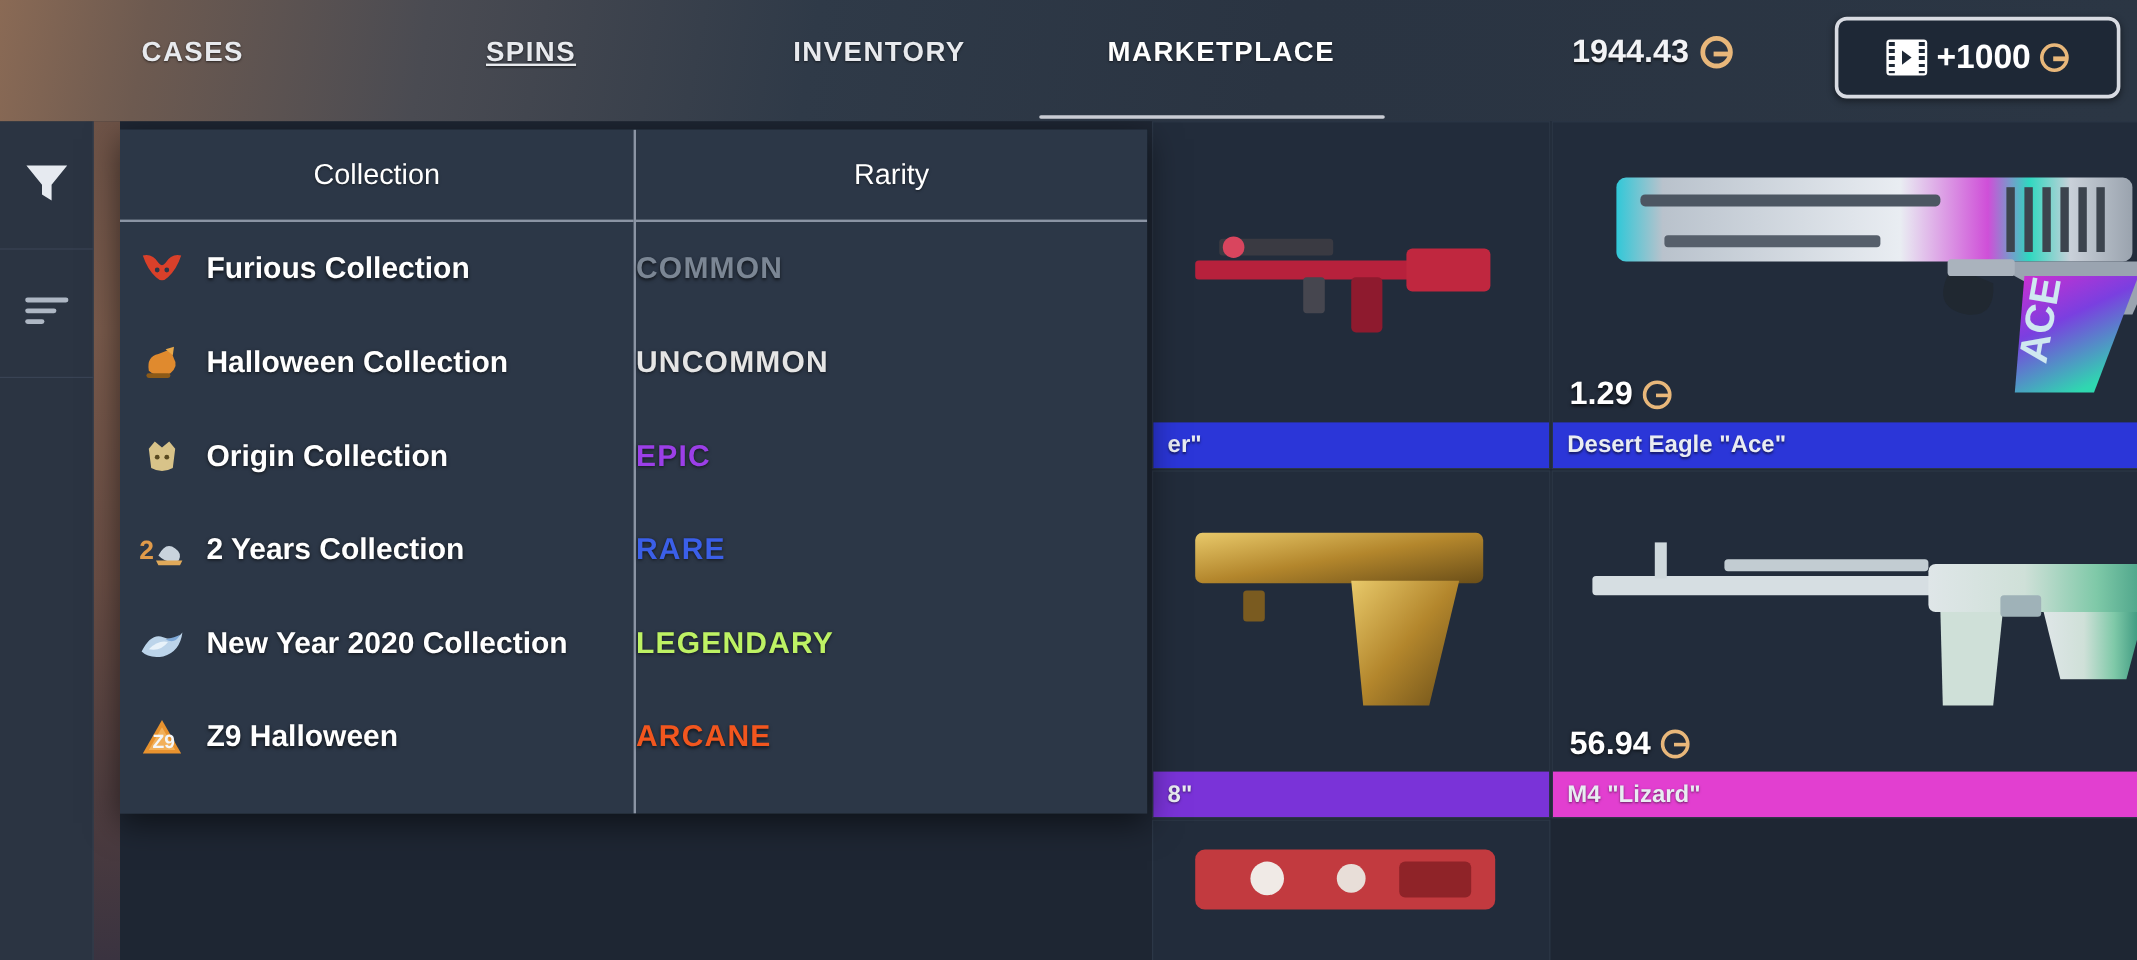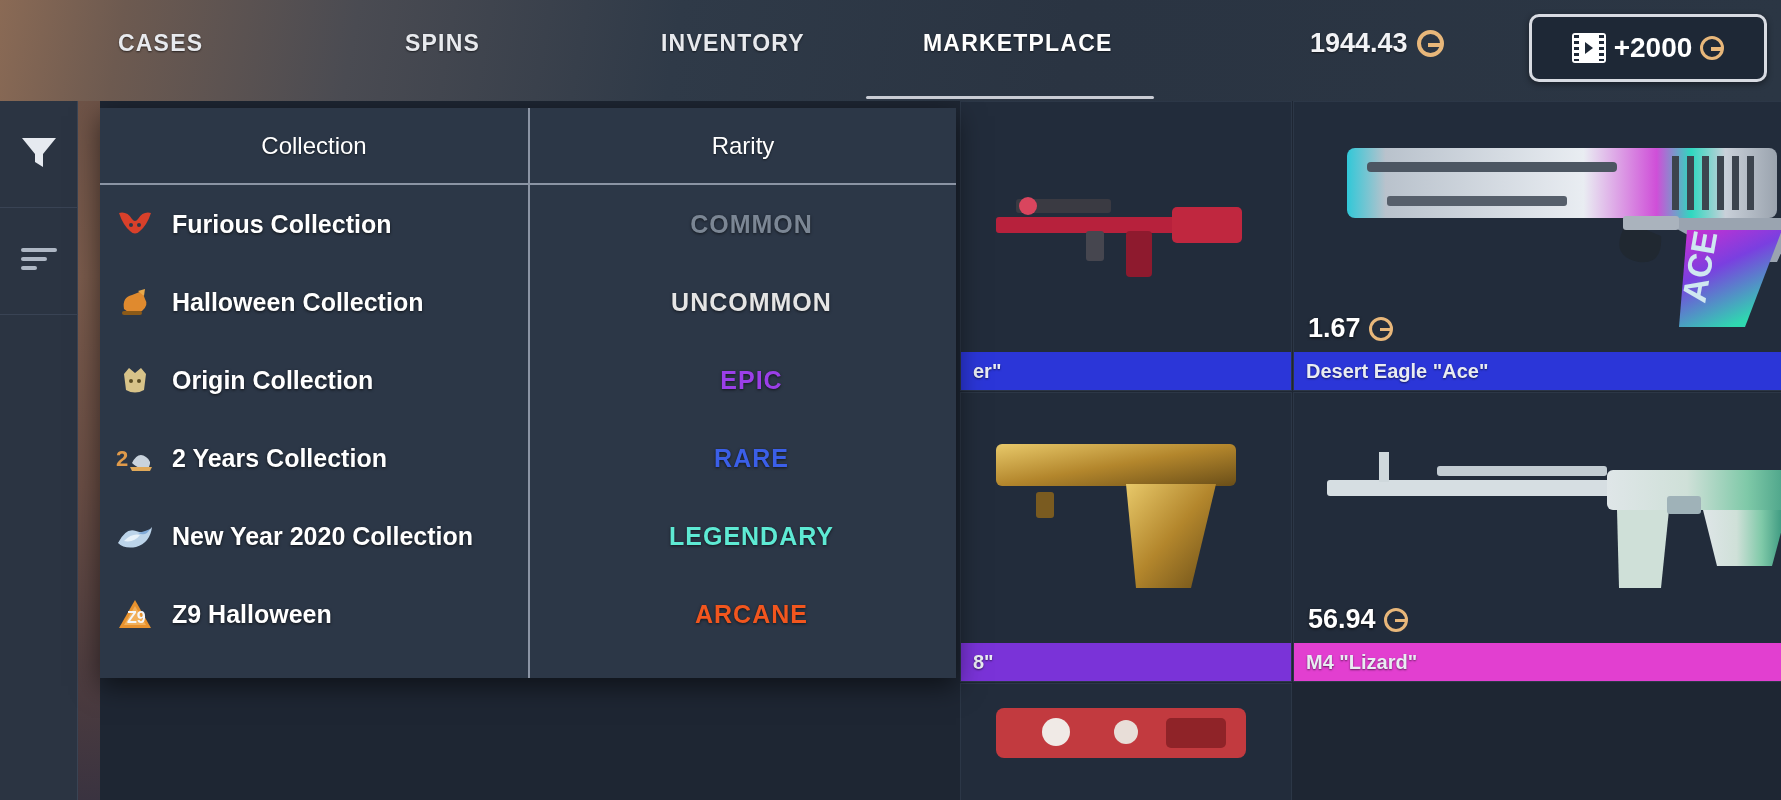--- a/index.html
+++ b/index.html
@@ -162,22 +162,20 @@
     font-size:28px; line-height:1;
   }
   .coll-label {
     color:#ffffff; font-size:25px; font-weight:bold;
     text-shadow:0 1px 3px rgba(0,0,0,.7);
     white-space:nowrap;
   }
 
   .rar-row {
     height:78px; display:flex; align-items:center;
-    padding-left:17px;
-    justify-content:center;
   }
   .rar-label {
     font-size:25px; font-weight:bold; letter-spacing:1px;
     text-shadow:0 1px 3px rgba(0,0,0,.6);
   }
 
   
   .panel-fade {
     position:absolute; left:0; right:0; bottom:0; height:8px;
     background:linear-gradient(180deg,rgba(44,55,71,0) 0%, rgba(44,55,71,1) 100%);
@@ -239,21 +237,21 @@
               <rect x="420" y="44" width="7" height="54"></rect>
           </g>
           <path d="M330 106 L470 106 L450 150 L410 150 Z" fill="#9aa4b0"></path>
           <path d="M360 118 L455 118 L418 215 L352 215 Z" fill="url(#deGrip)"></path>
           <text x="378" y="192" font-family="Liberation Sans, sans-serif" font-size="34" font-weight="bold" fill="#cfe8f0" transform="rotate(-80 378 192)">ACE</text>
           <path d="M300 110 q -20 34 12 40 q 24 3 22 -26 z" fill="#202831"></path>
           <rect x="296" y="104" width="56" height="14" rx="3" fill="#aab3bd"></rect>
         </svg>
       </div>
       <div class="price" style="bottom:46px;">
-        <span>1.67</span>
+        <span>1.29</span>
         <span class="gcoin sm"></span>
       </div>
       <div class="namebar" style="background:#2b36d8;">
         <span>Desert Eagle "Ace"</span>
       </div>
     </div>
 
     <div class="card" style="left:860px;top:291px;width:332px;height:290px;">
       <div class="thumb">
         <svg width="300" height="200" viewBox="0 0 300 200">
@@ -428,53 +426,53 @@
         <div class="rar-row">
           <span class="rar-label" style="color:#e5e5e5;">UNCOMMON</span>
         </div>
         <div class="rar-row">
           <span class="rar-label" style="color:#9b3fe8;">EPIC</span>
         </div>
         <div class="rar-row">
           <span class="rar-label" style="color:#3b5fe8;">RARE</span>
         </div>
         <div class="rar-row">
-          <span class="rar-label" style="color:#5eead4;">LEGENDARY</span>
+          <span class="rar-label" style="color:#bef264;">LEGENDARY</span>
         </div>
         <div class="rar-row">
           <span class="rar-label" style="color:#f2561e;">ARCANE</span>
         </div>
       </div>
     </div>
   </div>
 
   <div class="topbar">
     <div class="navitems">
       <div class="navitem" style="left:105px;">
         <span>CASES</span>
       </div>
-      <div class="navitem" style="left:392px;">
+      <div class="navitem" style="left:392px;text-decoration:underline;">
         <span>SPINS</span>
       </div>
       <div class="navitem" style="left:648px;">
         <span>INVENTORY</span>
       </div>
       <div class="navitem active" style="left:910px;">
         <span>MARKETPLACE</span>
       </div>
       <div class="nav-underline" style="left:866px;top:96px;width:288px;"></div>
     </div>
 
     <div class="balance">
       <span>1944.43</span>
       <span class="gcoin"></span>
     </div>
 
     <div class="bonus-btn">
       <span class="film-icon">
         <span class="film-play"></span>
       </span>
-      <span>+2000</span>
+      <span>+1000</span>
       <span class="gcoin sm"></span>
     </div>
   </div>
 
 </div>
 
 </body></html>

